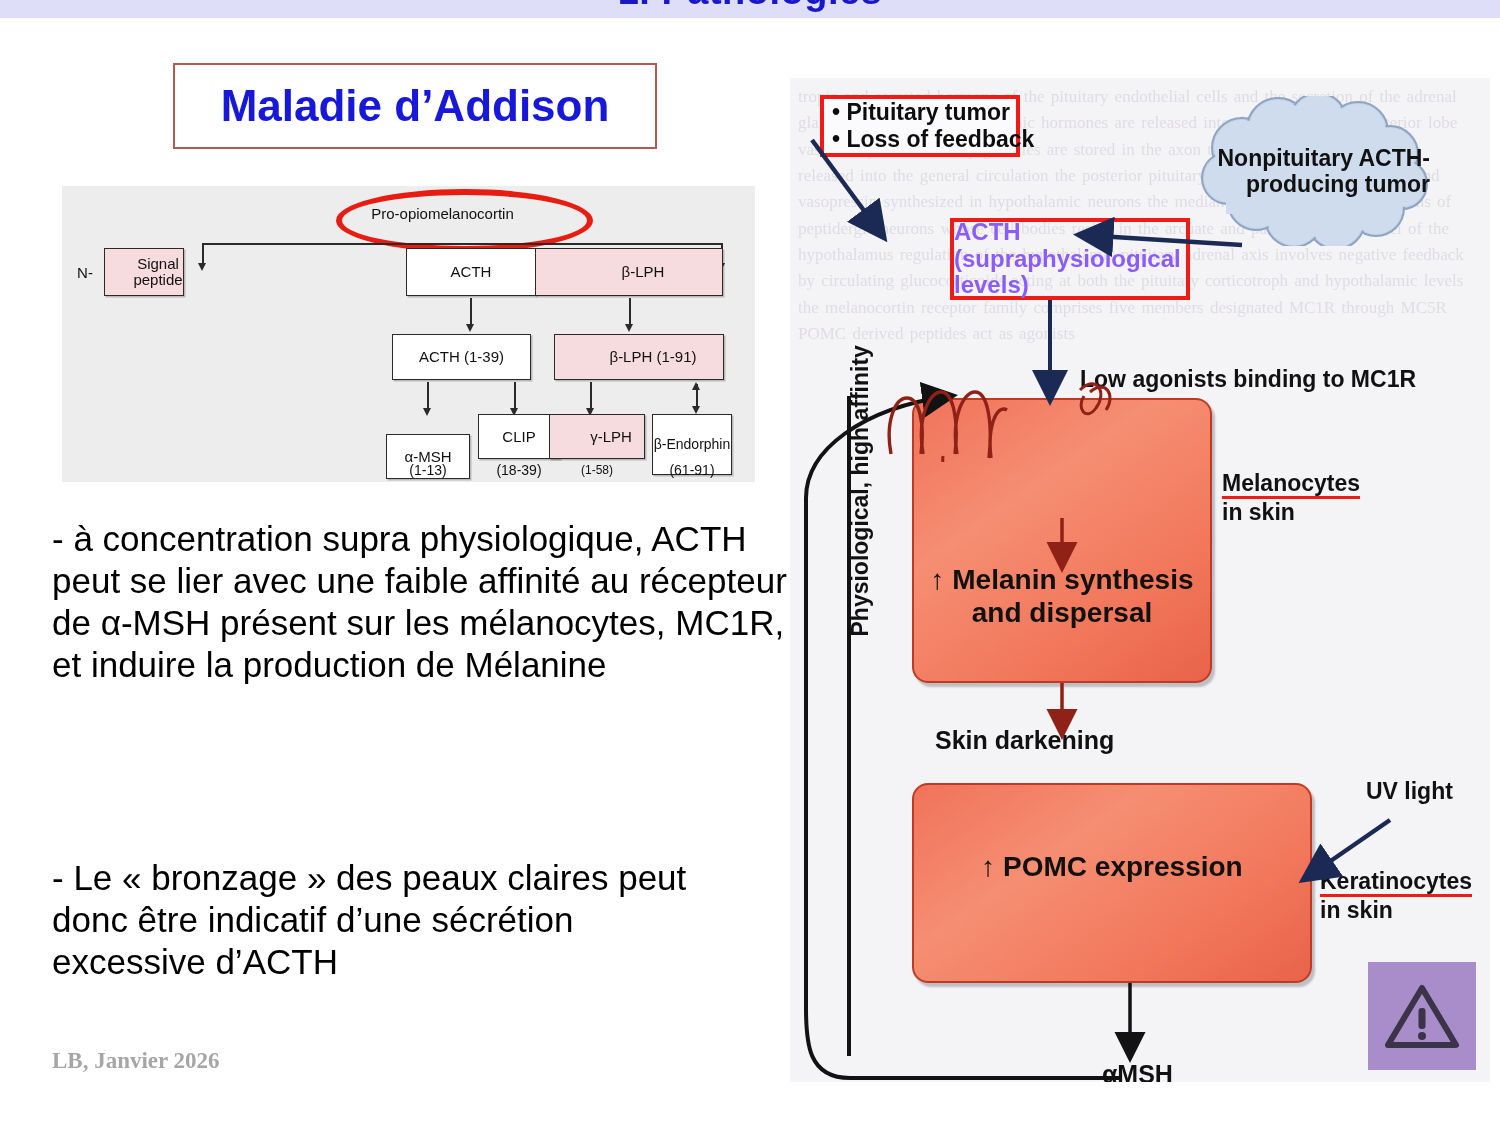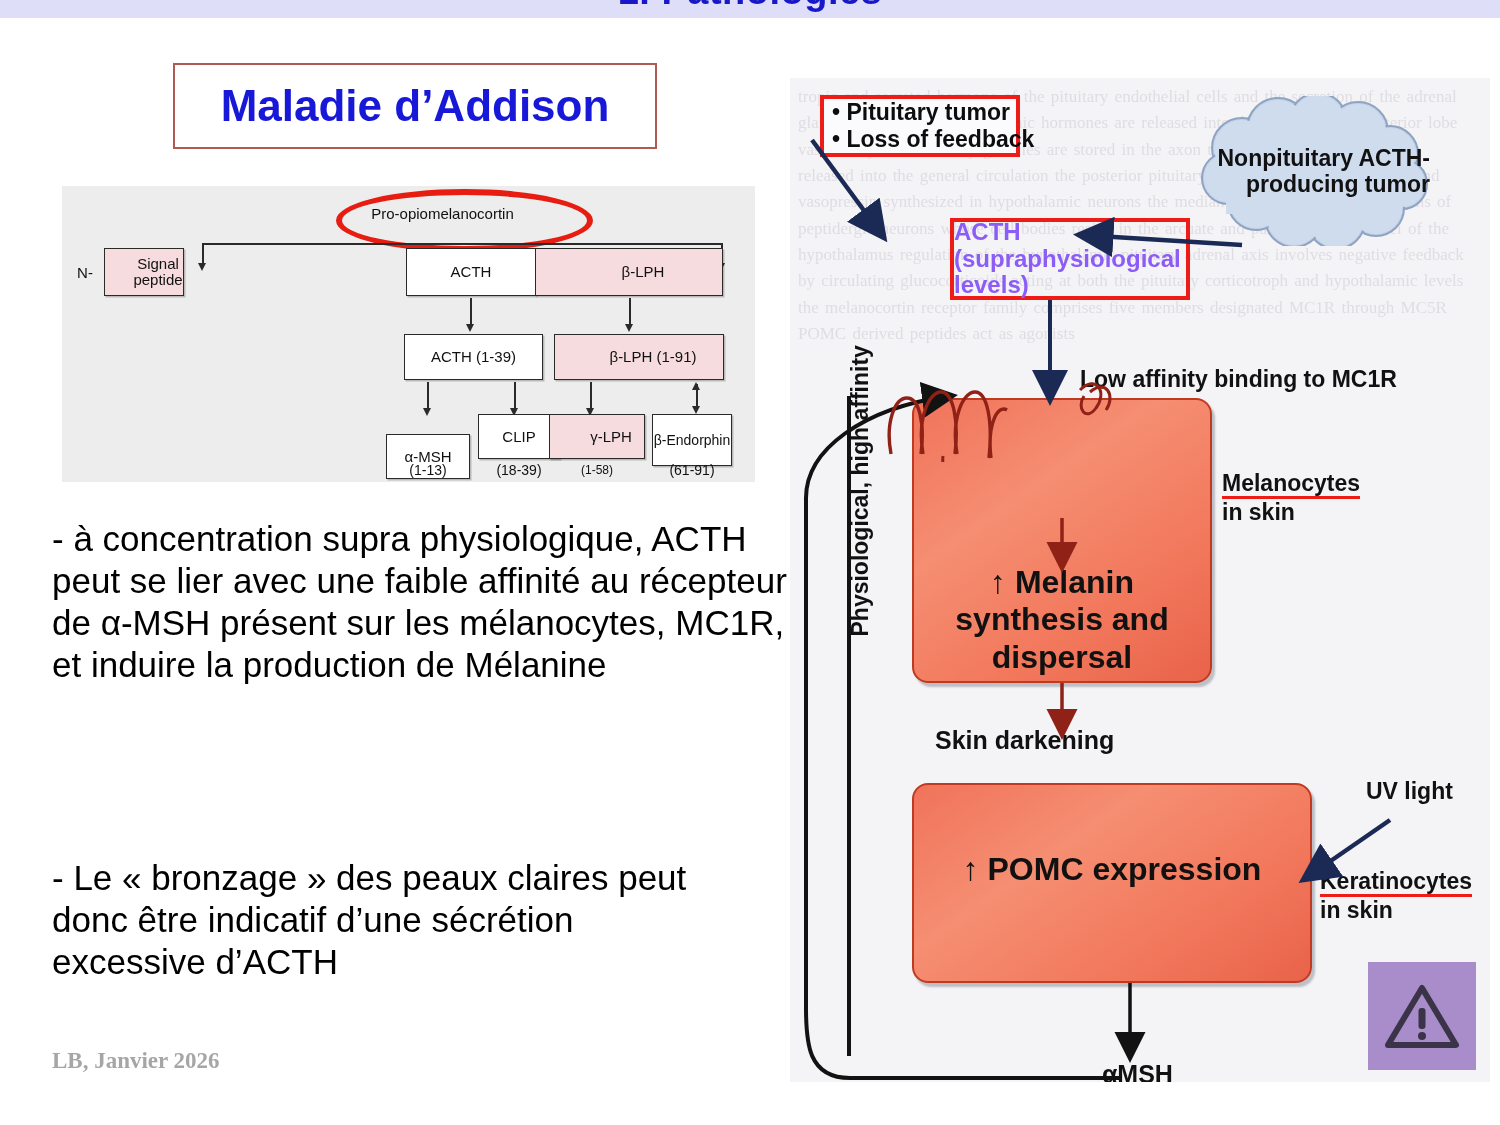--- a/index.html
+++ b/index.html
@@ -172,21 +172,21 @@
     z-index: 3;
   }
 
   .cellbox {
     border: 2.2px solid #c03a22;
     border-radius: 16px;
     background: linear-gradient(145deg,#f0735a 0%,#f58e72 35%,#f2785c 70%,#e8634a 100%);
     box-shadow: 3px 4px 2px rgba(120,130,140,0.45);
     display: flex; align-items: flex-start; justify-content: center;
     text-align: center;
-    font-size: 32px; font-weight: bold; color: #111;
+    font-size: 28px; font-weight: bold; color: #111;
     line-height: 1.17;
     padding-top: 14px;
   }
 
   .sf-label {
     font-size: 23px; font-weight: bold; color: #111; line-height: 1.13;
     white-space: nowrap;
   }
   .redunderline {
     border-bottom: 3.5px solid #ee1b17;
@@ -240,21 +240,21 @@
 
   <div class="pf pbox pink" style="left:42px; top:62px; width:80px; height:48px;">Signal peptide</div>
   <div class="pf pbox" style="left:344px; top:62px; width:130px; height:48px;">ACTH</div>
   <div class="pf pbox pink" style="left:473px; top:62px; width:188px; height:48px;text-align:right;">β-LPH</div>
 
   <div class="pf varrow" style="left:408px; top:112px; height:28px;"></div>
   <div class="pf ahead-dn" style="left:403.7px; top:138px;"></div>
   <div class="pf varrow" style="left:567px; top:112px; height:28px;"></div>
   <div class="pf ahead-dn" style="left:562.7px; top:138px;"></div>
 
-  <div class="pf pbox" style="left:330px; top:148px; width:139px; height:46px;margin-left:12px;">ACTH (1-39)</div>
+  <div class="pf pbox" style="left:330px; top:148px; width:139px; height:46px;">ACTH (1-39)</div>
   <div class="pf pbox pink" style="left:492px; top:148px; width:170px; height:46px;">β-LPH (1-91)</div>
 
   <div class="pf varrow" style="left:365px; top:196px; height:28px;"></div>
   <div class="pf ahead-dn" style="left:360.7px; top:222px;"></div>
   <div class="pf varrow" style="left:452px; top:196px; height:28px;"></div>
   <div class="pf ahead-dn" style="left:447.7px; top:222px;"></div>
   <div class="pf varrow" style="left:528px; top:196px; height:28px;"></div>
   <div class="pf ahead-dn" style="left:523.7px; top:222px;"></div>
   <div class="pf varrow" style="left:634px; top:198px; height:26px;"></div>
   <div class="pf ahead-dn" style="left:629.7px; top:220px;"></div>
@@ -262,21 +262,21 @@
 
   <div class="pf pbox" style="left:324px; top:228px; width:84px; height:45px;margin-top:20px;">α-MSH</div>
   <div class="pf plabel" style="left:324px; top:274px; width:84px; height:20px; font-size:14px;">(1-13)</div>
 
   <div class="pf pbox" style="left:416px; top:228px; width:82px; height:45px;">CLIP</div>
   <div class="pf plabel" style="left:416px; top:274px; width:82px; height:20px; font-size:14px;">(18-39)</div>
 
   <div class="pf pbox pink" style="left:487px; top:228px; width:96px; height:45px;">γ-LPH</div>
   <div class="pf plabel" style="left:487px; top:274px; width:96px; height:20px; font-size:12px;">(1-58)</div>
 
-  <div class="pf pbox" style="left:590px; top:228px; width:80px; height:52px; font-size:14px;">β-Endorphin</div>
+  <div class="pf pbox" style="left:590px; top:228px; width:80px; height:61px; font-size:14px;">β-Endorphin</div>
   <div class="pf plabel" style="left:590px; top:274px; width:80px; height:20px; font-size:14px;">(61-91)</div>
 </div>
 
 <div id="body-text-1">- à concentration supra physiologique, ACTH peut se lier avec une faible affinité au récepteur de α-MSH présent sur les mélanocytes, MC1R, et induire la production de Mélanine</div>
 <div id="body-text-2">- Le « bronzage » des peaux claires peut donc être indicatif d’une sécrétion excessive d’ACTH</div>
 <div id="footer">LB, Janvier 2026</div>
 
 <div id="scan-figure">
 
   <div id="scan-ghost">tropic and secreted hormone of the pituitary endothelial cells and the secretion of the adrenal gland in vivo and in vitro trophic hormones are released into the circulation the anterior lobe vascular system secretory granules are stored in the axon terminals from which they are released into the general circulation the posterior pituitary stores and releases oxytocin and vasopressin synthesized in hypothalamic neurons the median eminence receives the axons of peptidergic neurons whose cell bodies reside in the arcuate and paraventricular nuclei of the hypothalamus regulation of the hypothalamic pituitary adrenal axis involves negative feedback by circulating glucocorticoids acting at both the pituitary corticotroph and hypothalamic levels the melanocortin receptor family comprises five members designated MC1R through MC5R POMC derived peptides act as agonists</div>
@@ -361,21 +361,21 @@
              M38 78 C32 42 44 16 56 16 C68 16 74 44 70 78
              M72 78 C66 42 78 16 90 16 C102 16 108 44 104 82
              M106 82 C102 50 112 28 122 34" stroke="#8f2117" stroke-width="3.4" fill="none"></path>
     <path d="M58 80 C56 96 66 106 78 110" stroke="#8f2117" stroke-width="3" fill="none"></path>
     <path d="M72 104 L84 116 L70 116 z" fill="#8f2117"></path>
   </svg>
 
   <div id="acth-box" class="sf" style="left:160px; top:140px; width:240px; height:82px;">ACTH (supraphysiological levels)</div>
 
   <div class="sf sf-label" style="left:290px; top:288px;">
-    <span>Low affinity binding to MC1R</span>
+    <span>Low agonists binding to MC1R</span>
   </div>
 
   <div class="sf cellbox" style="left:122px; top:320px; width:300px; height:285px;">
     <span style="margin-top:150px; display:block; width:280px;">↑ Melanin synthesis and dispersal</span>
   </div>
 
   <div class="sf" style="left:432px; top:392px;">
     <div class="sf-label redunderline">Melanocytes</div>
     <div class="sf-label">in skin</div>
   </div>

